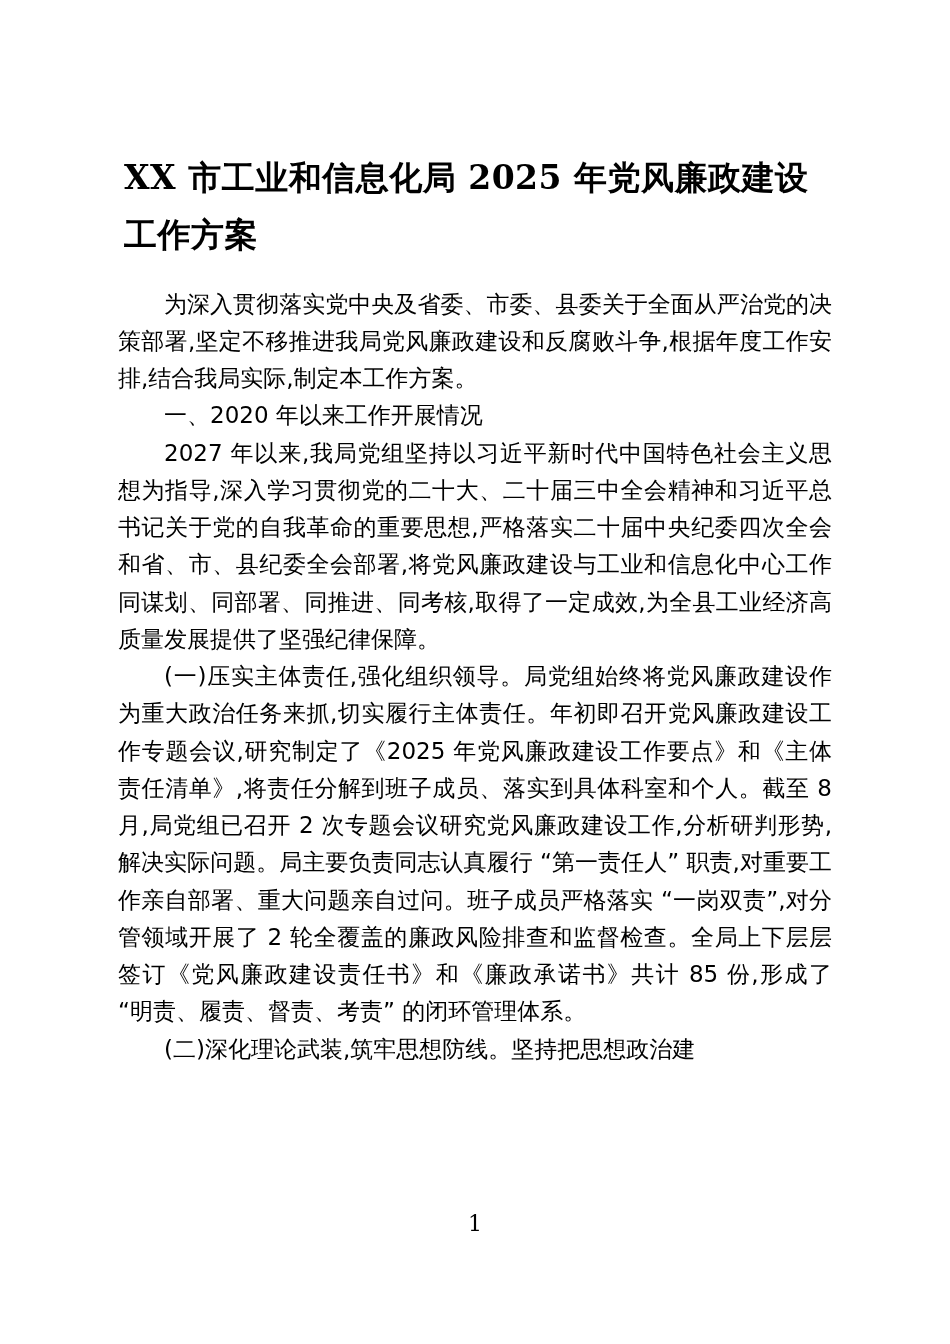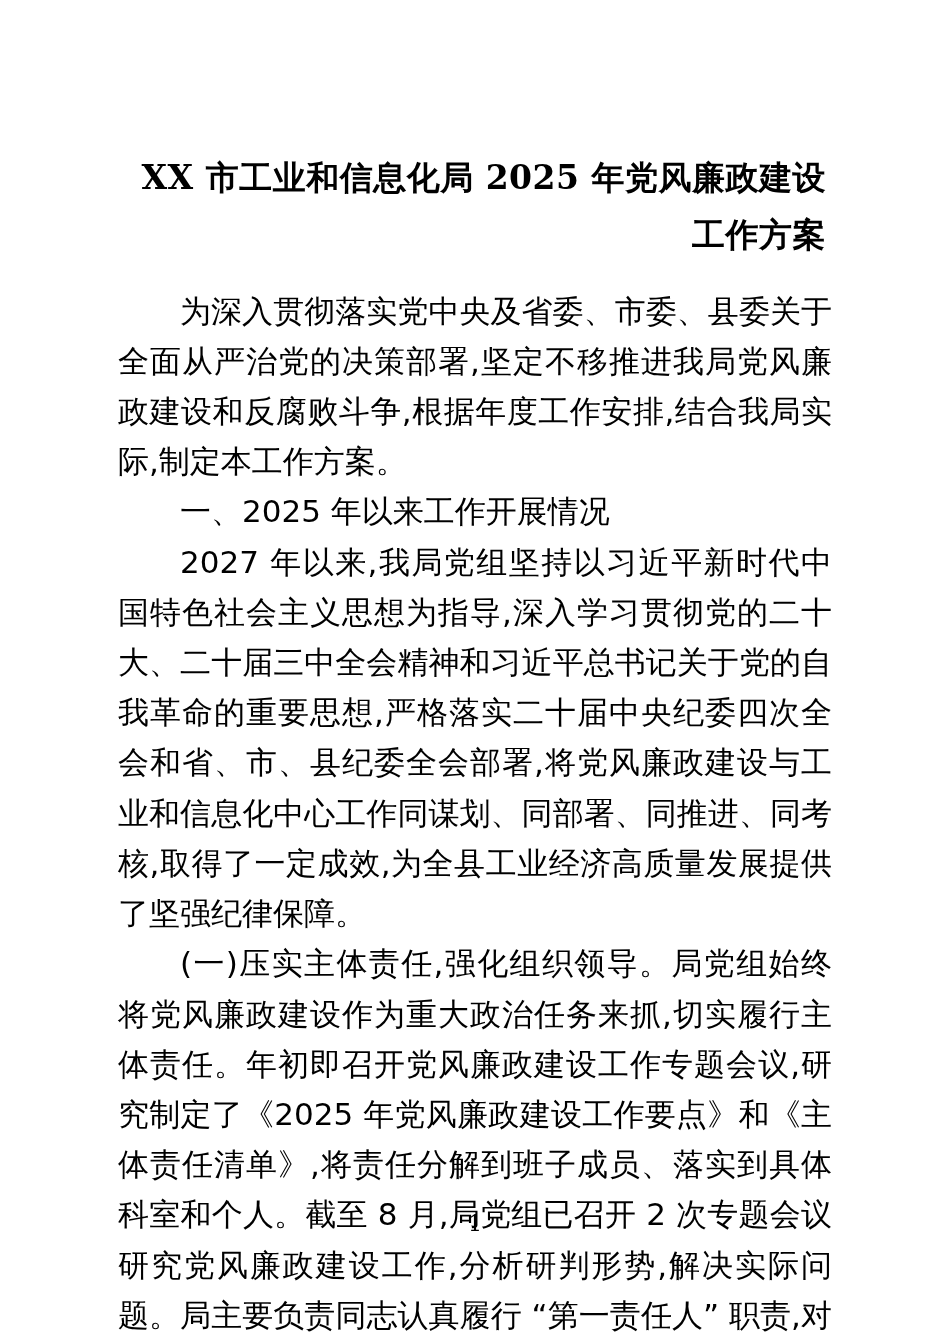--- a/index.html
+++ b/index.html
@@ -20,28 +20,28 @@
     height: 1344px;
     box-sizing: border-box;
     padding: 150px 118px 0 118px;
     position: relative;
   }
   .doc-title {
     font-family: "DejaVu Serif", "Liberation Serif", serif;
     font-weight: bold;
     font-size: 33px;
     line-height: 1.72;
-    text-align: right;
+    text-align: left;
     letter-spacing: 0.5px;
     margin: 0 0 22px 0;
     padding: 0 6px;
   }
   .body-text {
     font-family: "DejaVu Sans", "Liberation Sans", sans-serif;
-    font-size: 31px;
+    font-size: 23px;
     line-height: 1.62;
     text-align: justify;
     text-justify: inter-ideograph;
     margin: 0;
     letter-spacing: 0px;
   }
   .body-text.indent {
     text-indent: 2em;
   }
   .page-number {
@@ -55,18 +55,19 @@
   }
 </style>
 </head>
 <body>
 
 <div class="page">
 
   <h1 class="doc-title">XX 市工业和信息化局 2025 年党风廉政建设工作方案</h1>
 
   <p class="body-text indent">为深入贯彻落实党中央及省委、市委、县委关于全面从严治党的决策部署,坚定不移推进我局党风廉政建设和反腐败斗争,根据年度工作安排,结合我局实际,制定本工作方案。</p>
-  <p class="body-text indent">一、2025 年以来工作开展情况</p>
+  <p class="body-text indent">一、2020 年以来工作开展情况</p>
   <p class="body-text indent">2027 年以来,我局党组坚持以习近平新时代中国特色社会主义思想为指导,深入学习贯彻党的二十大、二十届三中全会精神和习近平总书记关于党的自我革命的重要思想,严格落实二十届中央纪委四次全会和省、市、县纪委全会部署,将党风廉政建设与工业和信息化中心工作同谋划、同部署、同推进、同考核,取得了一定成效,为全县工业经济高质量发展提供了坚强纪律保障。</p>
   <p class="body-text indent">(一)压实主体责任,强化组织领导。局党组始终将党风廉政建设作为重大政治任务来抓,切实履行主体责任。年初即召开党风廉政建设工作专题会议,研究制定了《2025 年党风廉政建设工作要点》和《主体责任清单》,将责任分解到班子成员、落实到具体科室和个人。截至 8 月,局党组已召开 2 次专题会议研究党风廉政建设工作,分析研判形势,解决实际问题。局主要负责同志认真履行 “第一责任人” 职责,对重要工作亲自部署、重大问题亲自过问。班子成员严格落实 “一岗双责”,对分管领域开展了 2 轮全覆盖的廉政风险排查和监督检查。全局上下层层签订《党风廉政建设责任书》和《廉政承诺书》共计 85 份,形成了 “明责、履责、督责、考责” 的闭环管理体系。</p>
+  <p class="body-text indent">(二)深化理论武装,筑牢思想防线。坚持把思想政治建</p>
 
   <div class="page-number">1</div>
 </div>
 
 </body></html>

